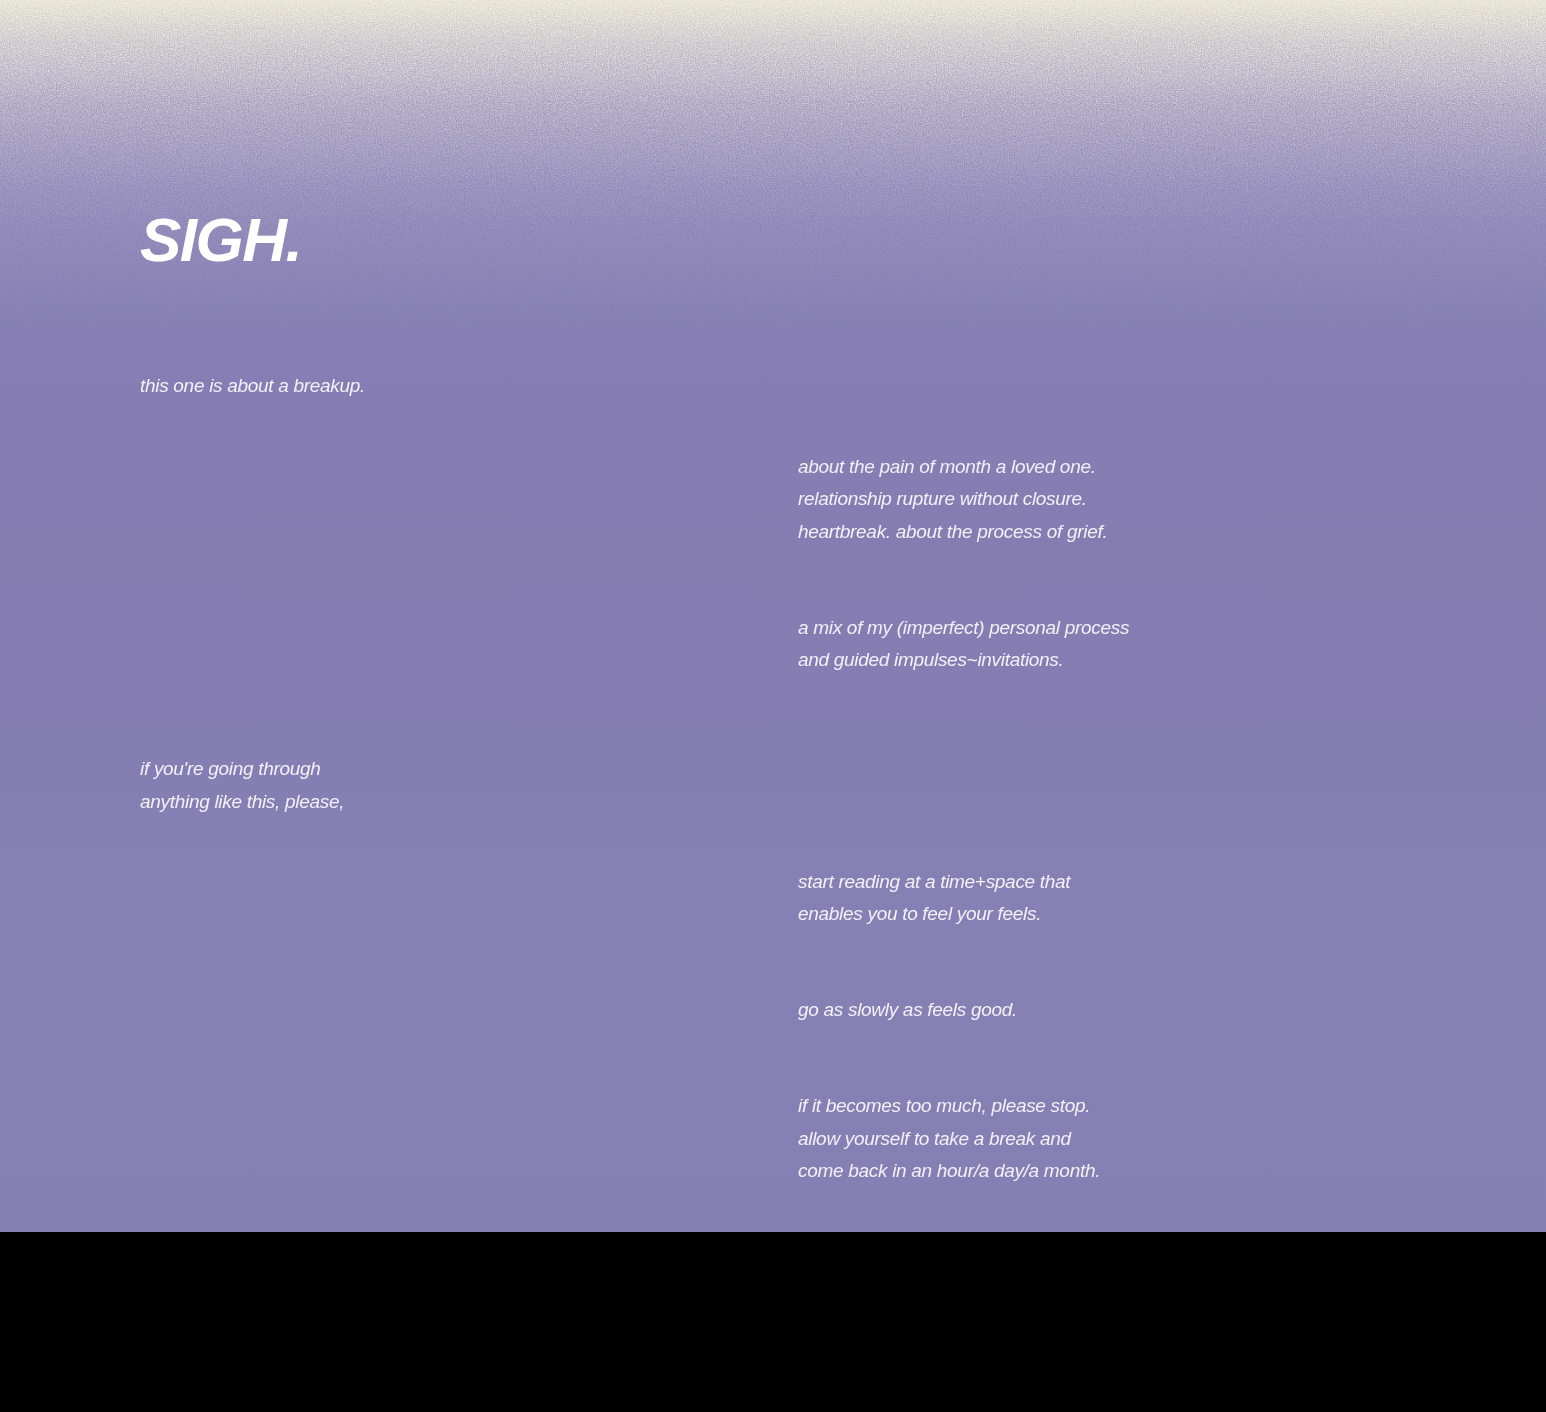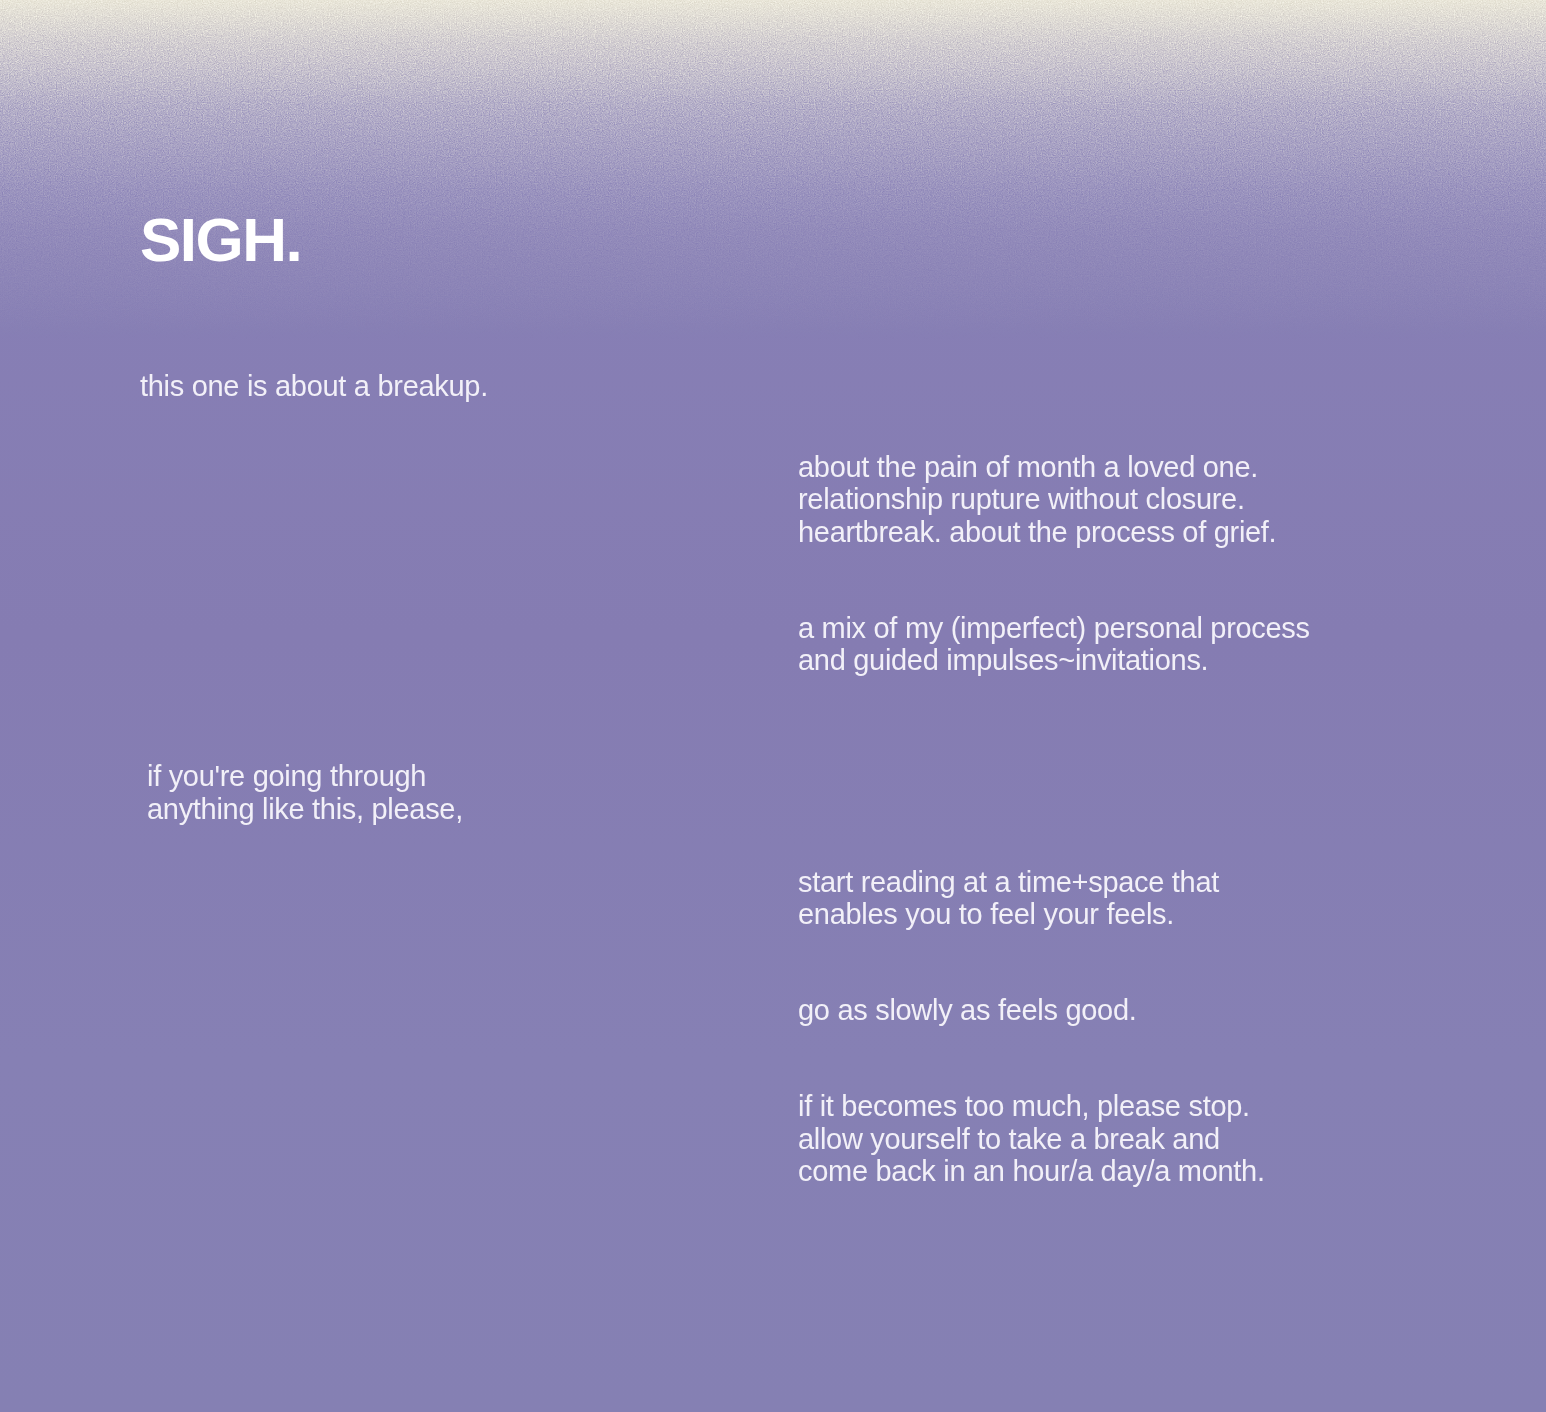--- a/index.html
+++ b/index.html
@@ -3,25 +3,26 @@
 <meta charset="utf-8">
 <style>
   html, body {
     margin: 0;
     padding: 0;
     background: #000;
   }
   .page {
     position: relative;
     width: 1546px;
-    height: 1412px;
+    height: 1232px;
     overflow: hidden;
     background: linear-gradient(180deg, #8d86bd 0%, #877fb5 18%, #857cb2 45%, #8680b4 75%, #8580b3 100%);
     font-family: "Liberation Sans", "DejaVu Sans", sans-serif;
     color: #f2f0f8;
+    font-style: italic;
   }
   
   .top-wash {
     position: absolute;
     top: 0; left: 0; right: 0;
     height: 430px;
     background: linear-gradient(to bottom,
       rgba(226, 222, 203, 0.96) 0px,
       rgba(215, 210, 198, 0.62) 42px,
       rgba(184, 178, 192, 0.34) 105px,
@@ -50,36 +51,36 @@
     left: 140px;
     top: 209px;
     margin: 0;
     font-size: 62px;
     line-height: 1;
     font-weight: bold;
     letter-spacing: -1.5px;
     color: #ffffff;
   }
   .body-text {
-    font-size: 29px;
+    font-size: 19px;
     line-height: 32.5px;
     letter-spacing: -0.3px;
     white-space: pre-line;
   }
   .note-1 {
     position: absolute;
     left: 140px;
     top: 370px;
     margin: 0;
   }
   .note-2 {
     position: absolute;
     left: 140px;
     top: 753px;
-    margin: 7px;
+    margin: 0;
   }
   .right-col {
     position: absolute;
     left: 798px;
     width: 640px;
   }
   .right-col.intro    { top: 418px; }
   .right-col.guidance { top: 833px; }
   .right-col p {
     margin: 0 0 31px 0;

